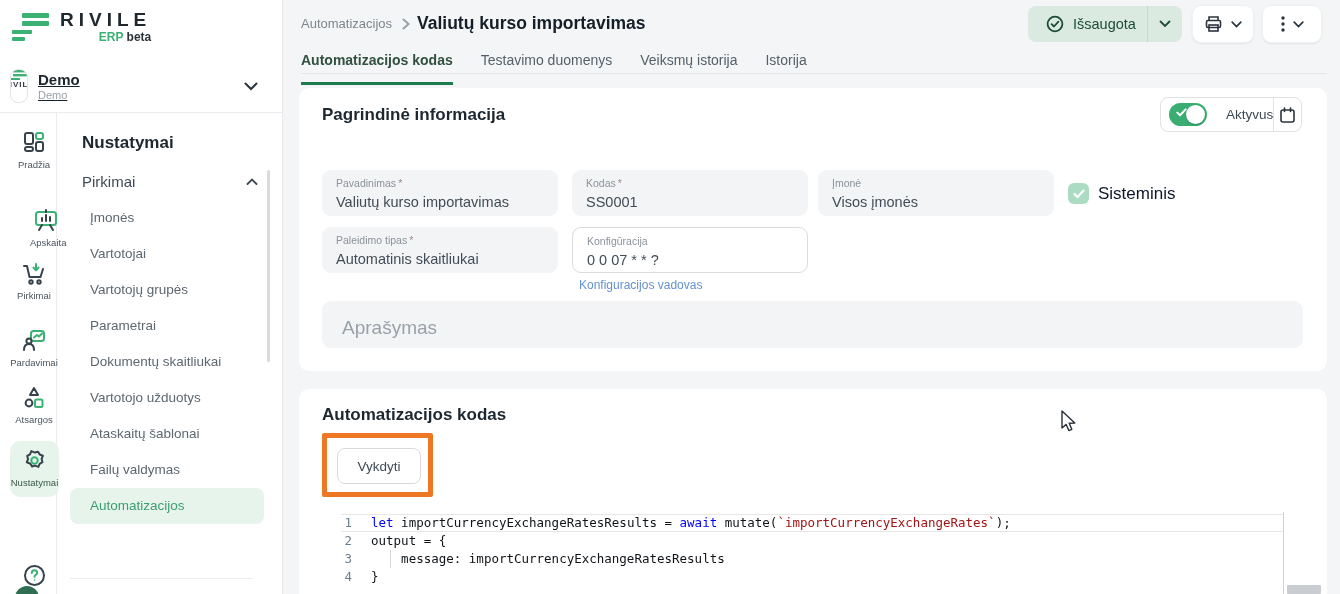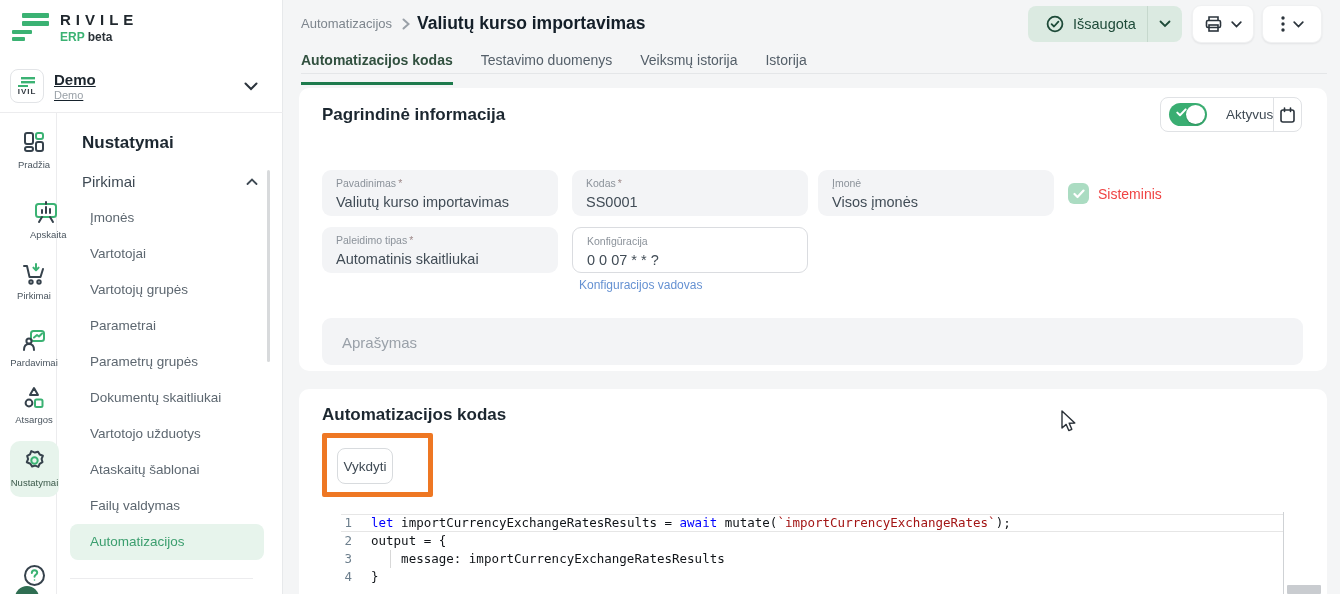--- a/index.html
+++ b/index.html
@@ -10,27 +10,27 @@
     color:#16222c; -webkit-font-smoothing:antialiased;
   }
 
   
   .left-panel { position:absolute; left:0; top:0; width:283px; height:594px; background:#fff; border-right:1px solid #e7e9eb; }
   .panel-hdiv { position:absolute; left:0; top:112px; width:283px; height:1px; background:#ececee; }
   .rail-vdiv  { position:absolute; left:56px; top:112px; width:1px; height:482px; background:#ececee; }
 
   .logo { position:absolute; left:10px; top:10px; display:flex; }
   .logo-text { margin-left:10px; }
-  .logo-name { font-size:15px; font-weight:700; letter-spacing:5px; color:#21282e; line-height:20px; }
-  .logo-sub { font-size:12px; line-height:14px; }
+  .logo-name { font-size:19px; font-weight:700; letter-spacing:5px; color:#21282e; line-height:20px; }
+  .logo-sub { font-size:12px; line-height:14px;text-align:right; }
   .logo-erp { color:#3bb273; font-weight:700; }
   .logo-beta { color:#2b3238; font-weight:700; margin-left:3px; }
 
   .workspace { position:absolute; left:10px; top:66px; width:262px; height:40px; display:flex; align-items:center; cursor:pointer; }
-  .ws-avatar { width:34px; height:34px; border:1px solid #e2e4e7; border-radius:8px; background:#fff; display:flex; flex-direction:column; align-items:center; justify-content:center; overflow:hidden; }
+  .ws-avatar { width:18px; height:34px; border:1px solid #e2e4e7; border-radius:8px; background:#fff; display:flex; flex-direction:column; align-items:center; overflow:hidden; }
   .ws-avatar .bars { display:block; }
   .ws-avatar .ivil { font-size:8px; font-weight:700; color:#30383f; letter-spacing:1px; line-height:8px; }
   .ws-meta { margin-left:10px; flex:1;text-decoration:underline; }
   .ws-name { font-size:15px; font-weight:700; color:#1d262e; line-height:16px; }
   .ws-detail { font-size:11px; color:#9aa1a8; line-height:13px; }
   .ws-chev { margin-right:14px; color:#2b343c; }
 
   
   .rail-item { position:absolute; left:0; width:56px; text-align:center; cursor:pointer;margin-left:6px; }
   .rail-icon { display:block; height:26px; }
@@ -84,29 +84,29 @@
   .cal-btn { width:31px; display:flex; align-items:center; justify-content:center; color:#2b343c; cursor:pointer; }
 
   .field { position:absolute; width:236px; height:46px; background:#f3f4f6; border-radius:9px; padding:7px 14px 0; }
   .field.editable { background:#fff; border:1px solid #dadce0; }
   .field-label { font-size:10.5px; color:#8b929a; line-height:13px; white-space:nowrap; }
   .field-req { color:#a08c8c; margin-left:2px; }
   .field-value { font-size:14.5px; color:#414c56; line-height:20px; margin-top:2px; white-space:nowrap; }
 
   .chk-row { position:absolute; left:769px; top:95px; display:flex; align-items:center; }
   .chk-box { width:21px; height:21px; border-radius:6px; background:#abdcc2; display:flex; align-items:center; justify-content:center; cursor:pointer; }
-  .chk-label { margin-left:9px; font-size:14px; color:#ef4444; }
+  .chk-label { margin-left:9px; font-size:17px; color:#0f172a; }
 
   .cfg-link { position:absolute; left:280px; top:190px; font-size:12px; color:#6591d2; cursor:pointer; }
 
-  .desc-area { position:absolute; left:23px; top:230px; width:981px; height:47px; background:#f3f4f6; border-radius:9px; padding:16px 20px; font-size:15px; color:#9aa1a9; cursor:text; }
+  .desc-area { position:absolute; left:23px; top:213px; width:981px; height:47px; background:#f3f4f6; border-radius:9px; padding:16px 20px; font-size:19px; color:#9aa1a9; cursor:text; }
 
   
   .annotation { position:absolute; left:23px; top:44px; width:111px; height:64px; border:5px solid #ee7723; border-radius:2px; pointer-events:none; }
-  .run-btn { position:absolute; left:38px; top:59px; width:56px; height:36px; background:#fff; border:1px solid #d8dbde; border-radius:8px; font-size:13.5px; color:#3f4a54; display:flex; align-items:center; justify-content:center; cursor:pointer; }
+  .run-btn { position:absolute; left:38px; top:59px; width:84px; height:36px; background:#fff; border:1px solid #d8dbde; border-radius:8px; font-size:13.5px; color:#3f4a54; display:flex; align-items:center; justify-content:center; cursor:pointer; }
 
   
   .code-area { position:absolute; left:42px; top:125px; width:942px; font-family:"DejaVu Sans Mono", monospace; font-size:12.5px; }
   .current-line { position:absolute; left:42px; top:125px; width:942px; height:18px; border-top:1px solid #e6e6e6; border-bottom:1px solid #e6e6e6; }
   .code-line { height:18px; line-height:18px; display:flex; position:relative; }
   .line-no { width:30px; text-align:right; color:#6d7f8d; padding-right:19px; flex:none; }
   .line-code { white-space:pre; color:#101418; }
   .tok-keyword { color:#0000ff; }
   .tok-string { color:#a31515; }
   .tok-plain { color:#101418; }
@@ -167,21 +167,21 @@
       <svg width="24" height="24" viewBox="0 0 24 24" style="margin:0 auto;" fill="none" stroke-width="2">
         <rect x="3" y="3" width="8" height="11" rx="2" stroke="#36424c"></rect>
         <rect x="14" y="3" width="7" height="6" rx="2" stroke="#3bb273"></rect>
         <rect x="14" y="12" width="7" height="9" rx="2" stroke="#36424c"></rect>
         <rect x="3" y="17" width="8" height="4" rx="2" stroke="#36424c"></rect>
       </svg>
     </span>
     <span class="rail-label">Pradžia</span>
   </div>
 
-  <div class="rail-item" style="top:200px;padding-left:24px;">
+  <div class="rail-item" style="top:208px;padding-left:24px;">
     <span class="rail-icon">
       <svg width="26" height="25" viewBox="0 0 26 25" style="margin:0 auto;" fill="none" stroke-width="2">
         <rect x="3" y="4" width="20" height="13" rx="2.5" stroke="#3bb273"></rect>
         <path d="M9 13 v-3 M13 13 v-6 M17 13 v-4" stroke="#36424c" stroke-linecap="round"></path>
         <path d="M9 17 l-3 5 M17 17 l3 5 M13 2 v2" stroke="#36424c" stroke-linecap="round"></path>
       </svg>
     </span>
     <span class="rail-label">Apskaita</span>
   </div>
 
@@ -252,21 +252,20 @@
           <path d="M1.5 6 L6 1.5 L10.5 6"></path>
         </svg>
     </span>
   </div>
 
   <div class="menu-list">
     <div class="menu-item">Įmonės</div>
     <div class="menu-item">Vartotojai</div>
     <div class="menu-item">Vartotojų grupės</div>
     <div class="menu-item">Parametrai</div>
-    <div class="menu-item">Parametrų grupės</div>
     <div class="menu-item">Dokumentų skaitliukai</div>
     <div class="menu-item">Vartotojo užduotys</div>
     <div class="menu-item">Ataskaitų šablonai</div>
     <div class="menu-item">Failų valdymas</div>
     <div class="menu-item active">Automatizacijos</div>
   </div>
   <div class="menu-div"></div>
   <div class="menu-scrollbar"></div>
 </div>
 

